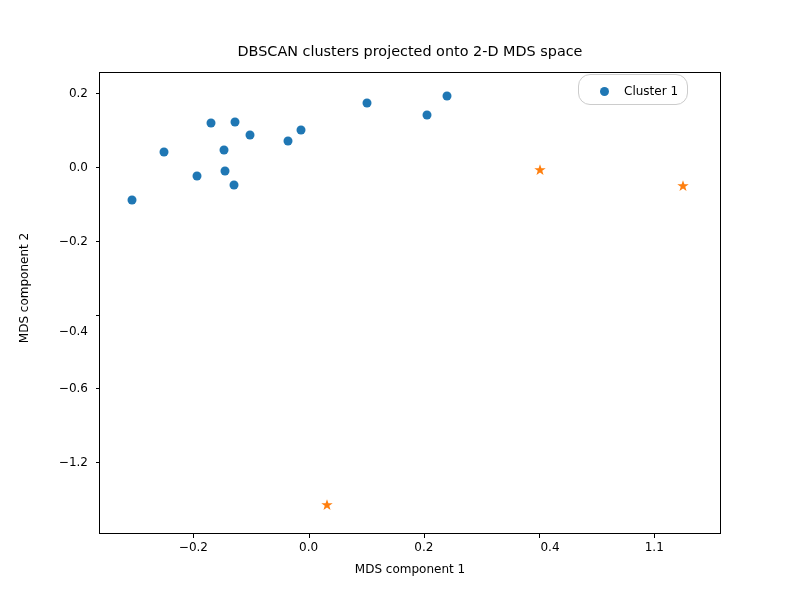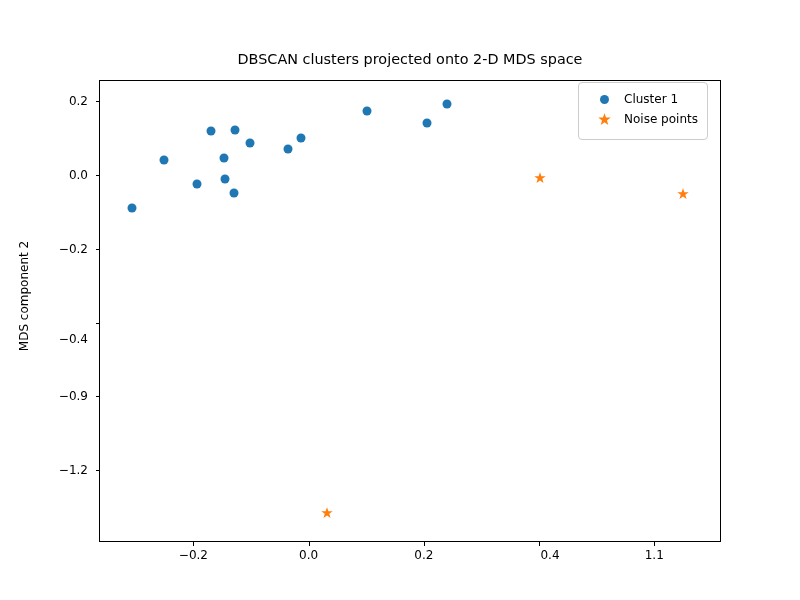--- a/index.html
+++ b/index.html
@@ -12,21 +12,20 @@
     height: 600px;
     font-family: "DejaVu Sans", sans-serif;
     color: #000000;
     overflow: hidden;
   }
   #figure {
     position: relative;
     width: 800px;
     height: 434px;
     background: #ffffff;
-    margin-top: 8px;
   }
   #chart-title {
     position: absolute;
     left: 99px;
     top: 43px;
     width: 622px;
     text-align: center;
     font-size: 14.4px;
     color: #000000;
     white-space: nowrap;
@@ -113,24 +112,24 @@
     text-align: center;
     font-size: 12px;
     transform: rotate(-90deg);
     transform-origin: center center;
     white-space: nowrap;
   }
   #legend {
     position: absolute;
     left: 578px;
     top: 74px;
-    padding: 6px 9px 10px 8px;
+    padding: 6px 9px 3px 8px;
     background: #ffffff;
     border: 0.9px solid #cccccc;
-    border-radius: 4px;
+    border-radius: 12px;
     box-sizing: border-box;
   }
   .legend-row {
     display: flex;
     align-items: center;
     height: 20px;
   }
   .legend-swatch {
     width: 34px;
     display: flex;
@@ -226,37 +225,30 @@
       <div class="ticklabel-x" style="left: 654.238px;">1.1</div>
       <div class="tick-y" style="left: 95.5px; top: 93.4824px;"></div>
       <div class="ticklabel-y" style="top: 93.4824px;">0.2</div>
       <div class="tick-y" style="left: 95.5px; top: 167.178px;"></div>
       <div class="ticklabel-y" style="top: 167.178px;">0.0</div>
       <div class="tick-y" style="left: 95.5px; top: 240.874px;"></div>
       <div class="ticklabel-y" style="top: 240.874px;">−0.2</div>
       <div class="tick-y" style="left: 95.5px; top: 314.57px;"></div>
       <div class="ticklabel-y" style="top: 331px;">−0.4</div>
       <div class="tick-y" style="left: 95.5px; top: 388.266px;"></div>
-      <div class="ticklabel-y" style="top: 388.266px;">−0.9</div>
+      <div class="ticklabel-y" style="top: 388.266px;">−0.6</div>
       <div class="tick-y" style="left: 95.5px; top: 461.962px;"></div>
       <div class="ticklabel-y" style="top: 461.962px;">−1.2</div>
     </div>
 
+  <div id="xlabel">MDS component 1</div>
   <div id="ylabel">MDS component 2</div>
 
   <div id="legend">
     <div class="legend-row">
       <span class="legend-swatch">
         <span class="marker-circle" style="background:#1f77b4;display:block;"></span>
       </span>
       <span class="legend-label">Cluster 1</span>
     </div>
-    <div class="legend-row">
-      <span class="legend-swatch">
-        <svg width="13" height="13" viewBox="0 0 100 100" aria-hidden="true">
-          <polygon points="50,2 61.8,35.5 97.6,35.5 68.9,57.2 79.4,92 50,70.5 20.6,92 31.1,57.2 2.4,35.5 38.2,35.5" fill="#ff7f0e"></polygon>
-        </svg>
-      </span>
-      <span class="legend-label">Noise points</span>
-    </div>
   </div>
 
 </div>
 
 </body></html>

